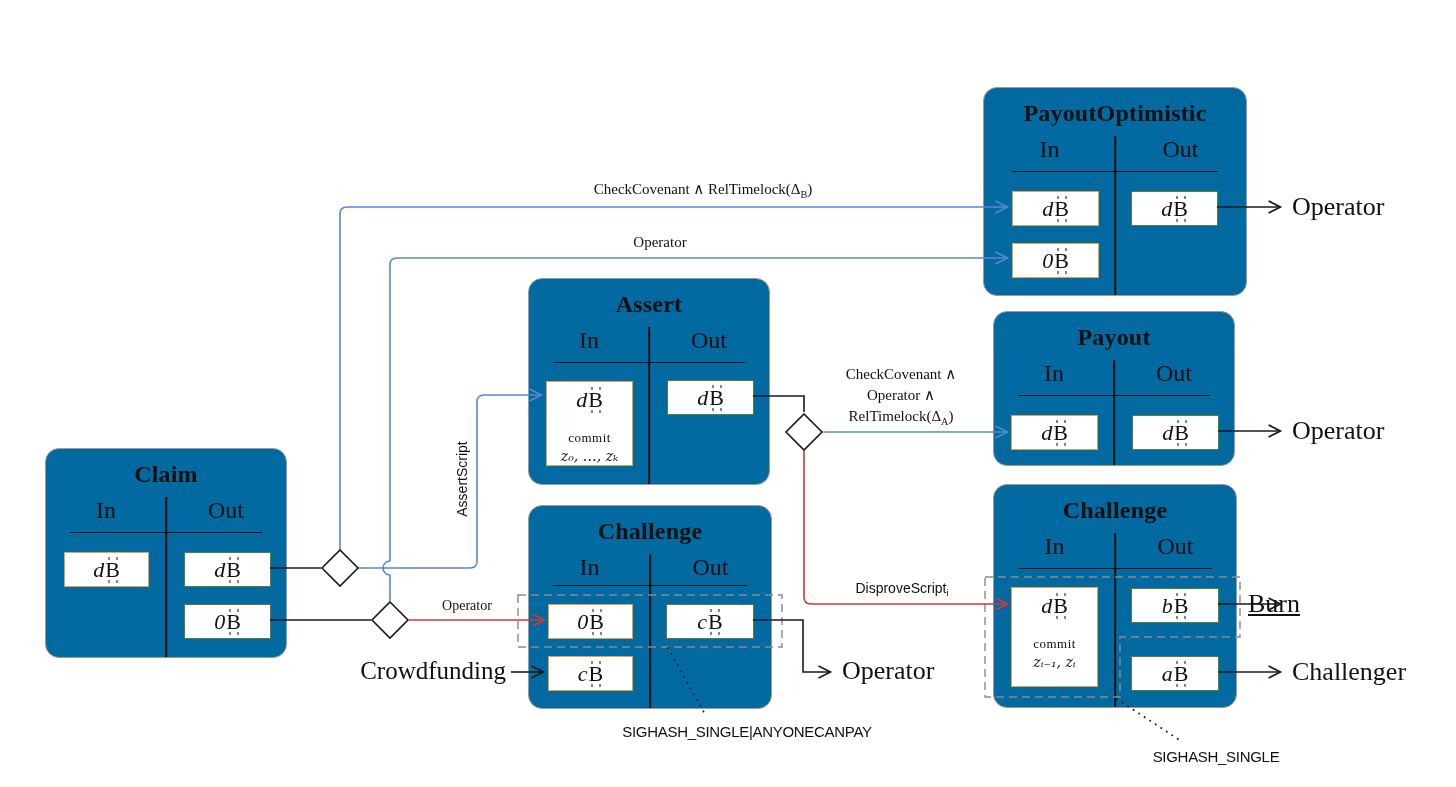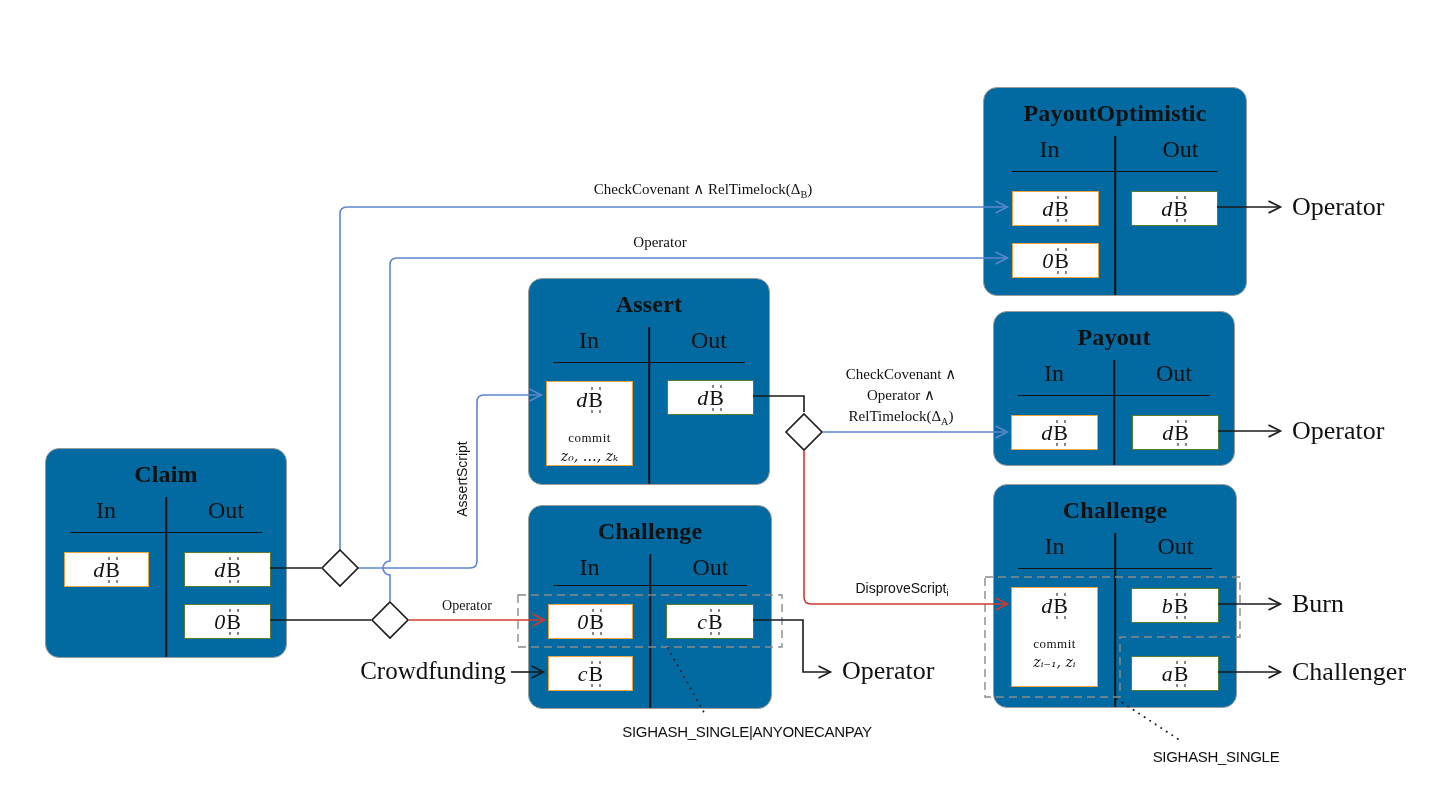--- a/index.html
+++ b/index.html
@@ -242,18 +242,18 @@
 <div class="lbl edge-label multiline center" style="left:901px;top:398px;">
   <div>CheckCovenant ∧</div>
   <div>Operator ∧</div>
   <div><span>RelTimelock(Δ</span><sub class="cm-sub">A</sub><span>)</span></div>
 </div>
 
 <div class="lbl sans-label center" style="left:902px;top:589px;"><span>DisproveScript</span><sub class="cm-sub">i</sub></div>
 
 <div class="lbl big-label vcenter" style="left:1292px;top:207px;">Operator</div>
 <div class="lbl big-label vcenter" style="left:1292px;top:431px;">Operator</div>
-<div class="lbl big-label vcenter" style="left:1292px;top:604px;">Burn</div>
+<div class="lbl big-label vcenter" style="left:1248px;top:604px;text-decoration:underline;">Burn</div>
 <div class="lbl big-label vcenter" style="left:1292px;top:672px;">Challenger</div>
 <div class="lbl big-label vcenter" style="left:842px;top:671px;">Operator</div>
 
 <div class="lbl mono-label center" style="left:727px;top:731px;">SIGHASH_SINGLE|ANYONECANPAY</div>
 <div class="lbl mono-label center" style="left:1196px;top:756px;">SIGHASH_SINGLE</div>
 
 </body></html>

